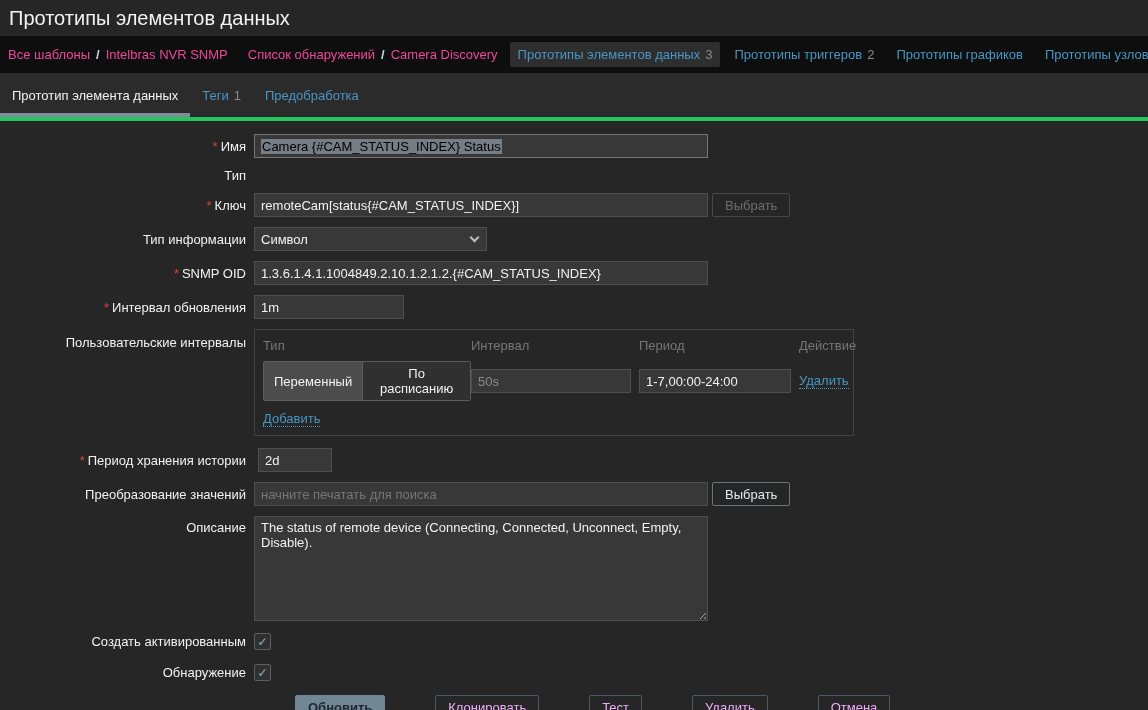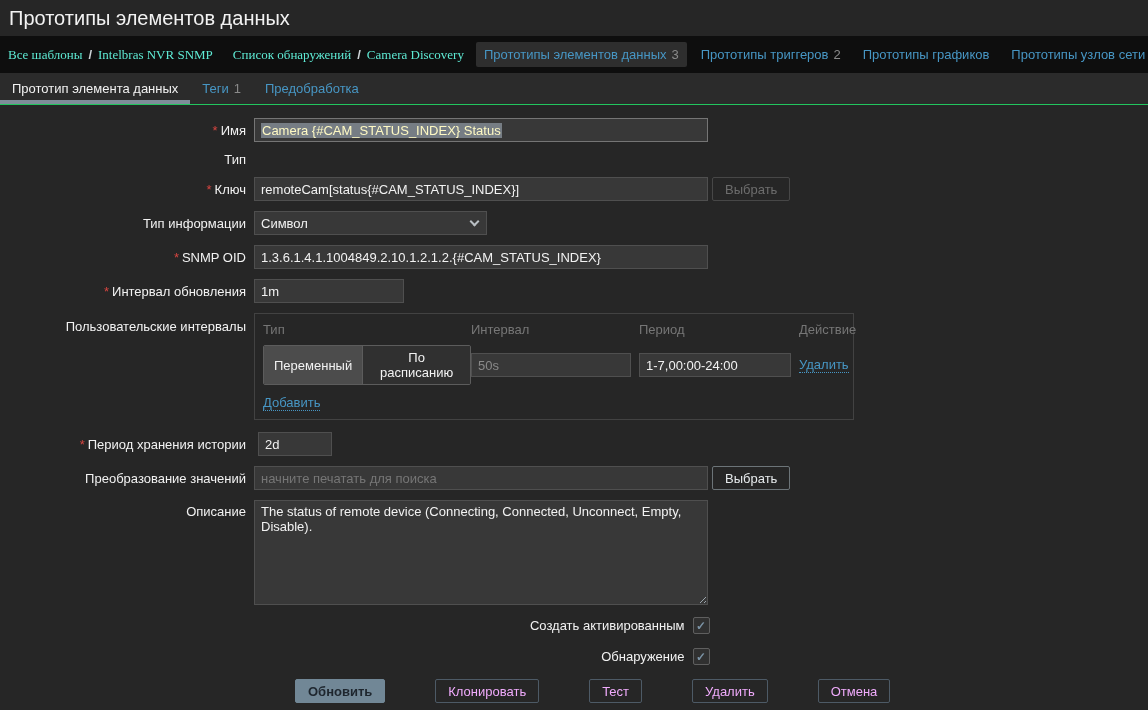--- a/index.html
+++ b/index.html
@@ -8,30 +8,30 @@
     width:1148px; height:710px; overflow:hidden;
     background:#262626; color:#f2f2f2;
     font-family:"Liberation Sans", sans-serif; font-size:13px;
   }
   
   .page-header { height:36px; padding:7px 10px 0 9px; background:#262626; }
   .page-title { font-size:20px; font-weight:400; color:#f2f2f2; }
 
   
   .crumb-bar { height:37px; background:#0e0e0e; display:flex; align-items:center; padding:0 8px; white-space:nowrap; }
-  .crumb-link { color:#5eead4; text-decoration:none; cursor:pointer;font-family:Liberation Serif, serif; }
+  .crumb-link { color:#ec4899; text-decoration:none; cursor:pointer; }
   .crumb-sep { color:#cdd3d7; margin:0 6px; font-weight:700; }
   .crumb-gap { margin-left:20px; }
   .crumb-sections { margin-left:12px; display:flex; align-items:center; }
   .crumb-section { color:#4796c4; text-decoration:none; padding:5px 8px; margin-right:6px; border-radius:2px; cursor:pointer; }
   .crumb-section.selected { background:#2e2e2e; }
   .crumb-count { color:#8a8a8a; margin-left:5px; }
 
   
-  .tab-bar { height:32px; background:#2b2b2b; border-bottom:1px solid #22c55e; display:flex; align-items:stretch; }
+  .tab-bar { height:48px; background:#2b2b2b; border-bottom:4px solid #22c55e; display:flex; align-items:stretch; }
   .tab { position:relative; display:flex; align-items:center; padding:0 12px; color:#4796c4; cursor:pointer; }
   .tab.active { color:#f2f2f2; }
   .tab-underline { position:absolute; left:0; right:0; bottom:0; height:4px; background:#7f8d99; }
   .tab-badge { color:#8a8a8a; margin-left:5px; }
 
   
   .form-area { padding-top:13px; }
   .form-row { display:flex; align-items:center; margin-bottom:10px; }
   .form-row.top { align-items:flex-start; }
   .form-label { flex:none; width:254px; text-align:right; padding-right:8px; color:#f2f2f2; }
@@ -43,21 +43,21 @@
     font-family:"Liberation Sans", sans-serif; font-size:13px;
   }
   .input { height:24px; padding:0 6px; }
   .input::placeholder { color:#767676; opacity:1; }
   .input.muted { color:#8a8a8a; }
   .w454 { width:454px; } .w205 { width:205px; } .w233 { width:233px;text-align:center; }
   .w150 { width:150px; } .w74 { width:74px; } .w160 { width:160px; } .w152 { width:152px; }
 
   
   .input-div { display:flex; align-items:center; height:24px; padding:0 6px; background:#383838; border:1px solid #757575; }
-  .sel-text { background:#767d84; color:#fef9c3; padding:0 1px; }
+  .sel-text { background:#767d84; color:#000000; padding:0 1px; }
 
   
   .select { display:flex; align-items:center; justify-content:space-between; height:24px; padding:0 8px 0 6px; cursor:pointer; }
   .chevron { width:7px; height:7px; border-right:2px solid #b9bfc4; border-bottom:2px solid #b9bfc4; transform:rotate(45deg); margin-top:-3px; }
 
   
   .btn { height:24px; padding:0 12px; font-family:"Liberation Sans", sans-serif; font-size:13px; border-radius:2px; cursor:pointer; background:transparent; }
   .btn-outline { border:1px solid #4d5a66; color:#f0abfc; }
   .btn-outline.disabled { border-color:#474747; color:#6d6d6d; cursor:default; }
   .btn-outline.bright { border-color:#6c7478; color:#e6eaec; }
@@ -81,21 +81,21 @@
   
   .textarea-wrap { position:relative; width:454px; }
   .textarea-wrap textarea { width:454px; height:105px; resize:none; padding:3px 6px; display:block; }
   .resize-handle { position:absolute; right:2px; bottom:2px; width:9px; height:9px;
     background:repeating-linear-gradient(135deg, transparent 0 2px, #9aa4ab 2px 3px);
     clip-path:polygon(100% 0, 100% 100%, 0 100%); }
 
   
   .checkbox { width:17px; height:17px; background:#303030; border:1px solid #5f5f5f; border-radius:2px;
     display:flex; align-items:center; justify-content:center; color:#7b93a5; font-size:12px; font-weight:700; cursor:pointer; }
-  .cb-row { margin-bottom:14px;justify-content:center; }
+  .cb-row { margin-bottom:14px; }
 
   .footer-row { display:flex; align-items:center; margin-top:3px;gap:41px; }
 </style>
 </head>
 <body>
 
 <div class="page-header">
   <span class="page-title">Прототипы элементов данных</span>
 </div>
 

